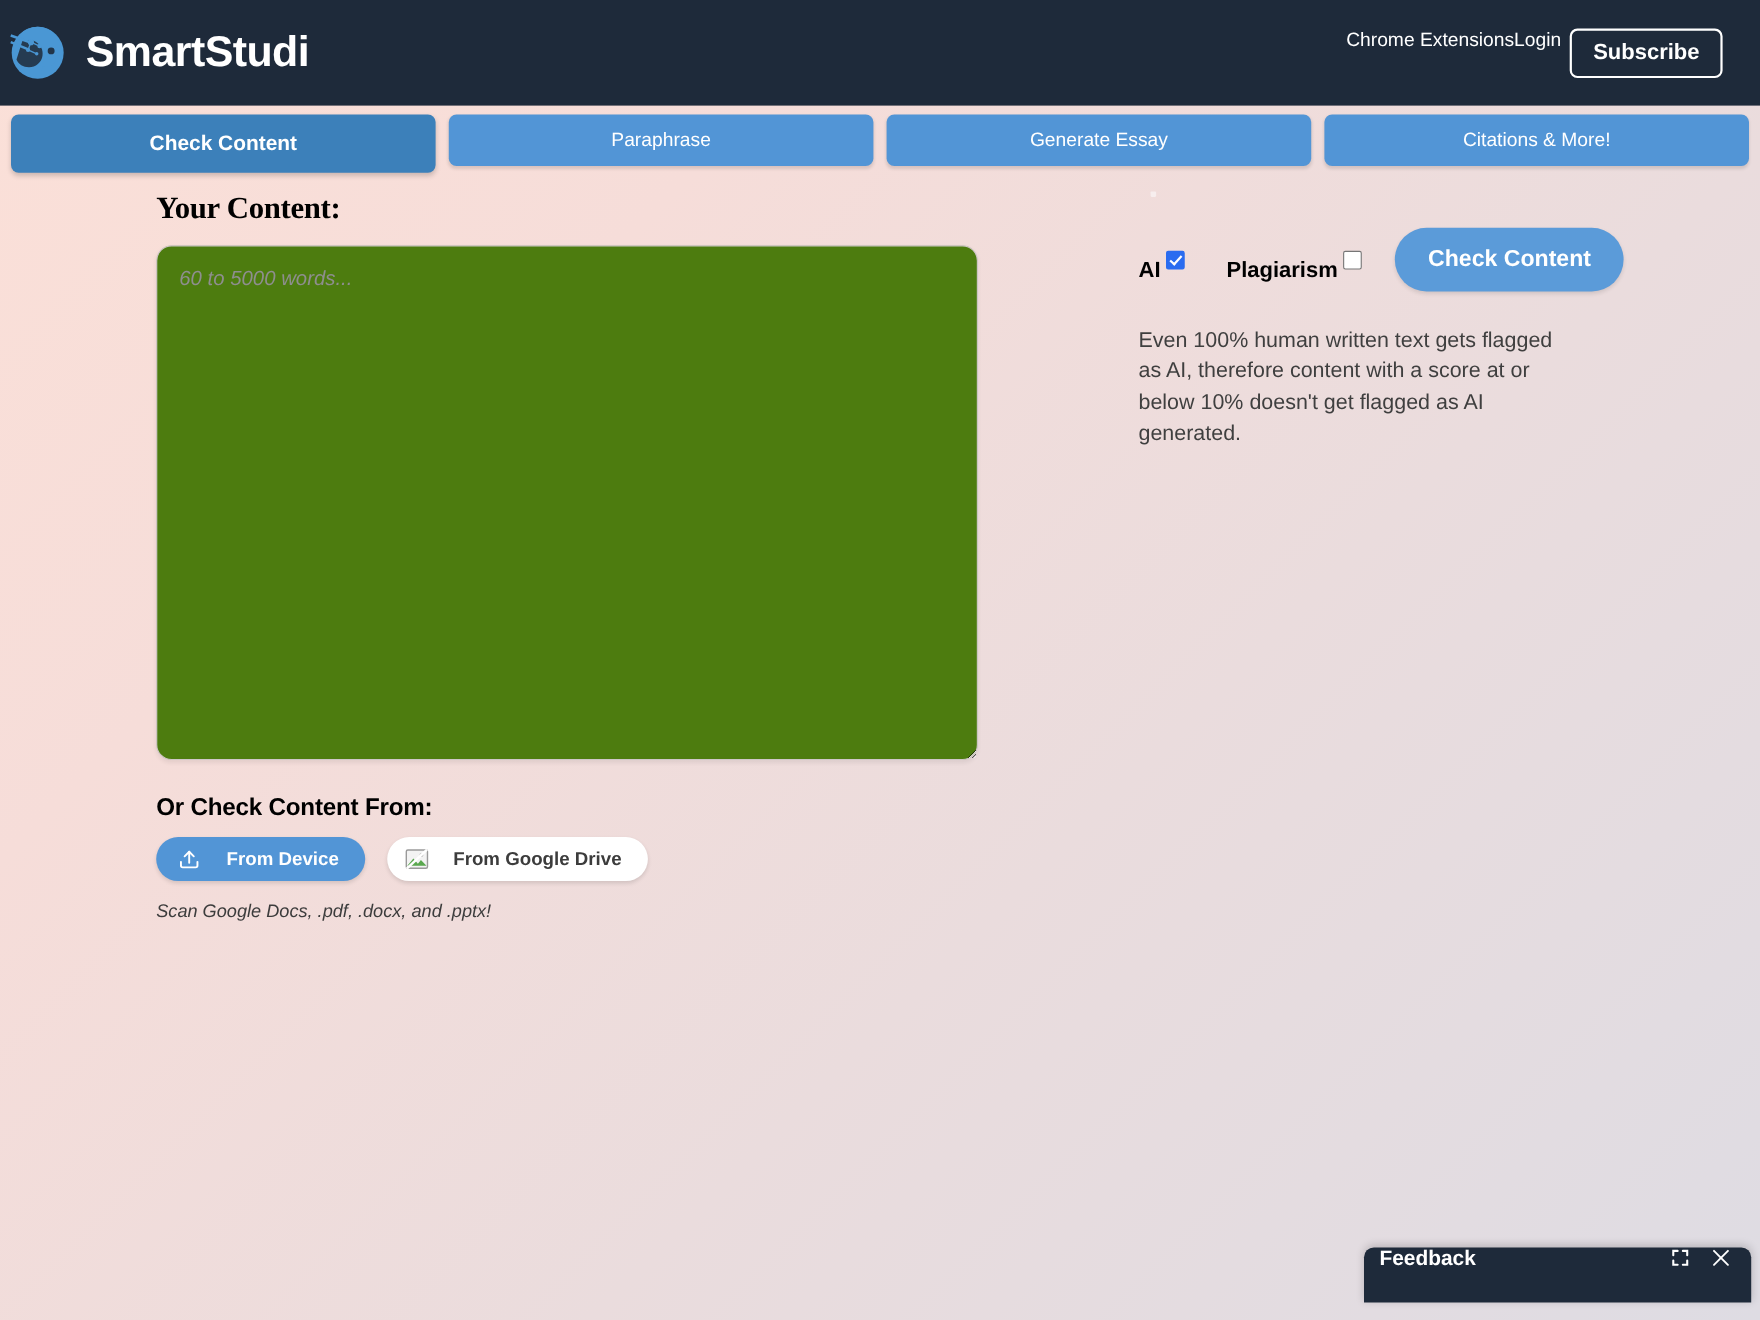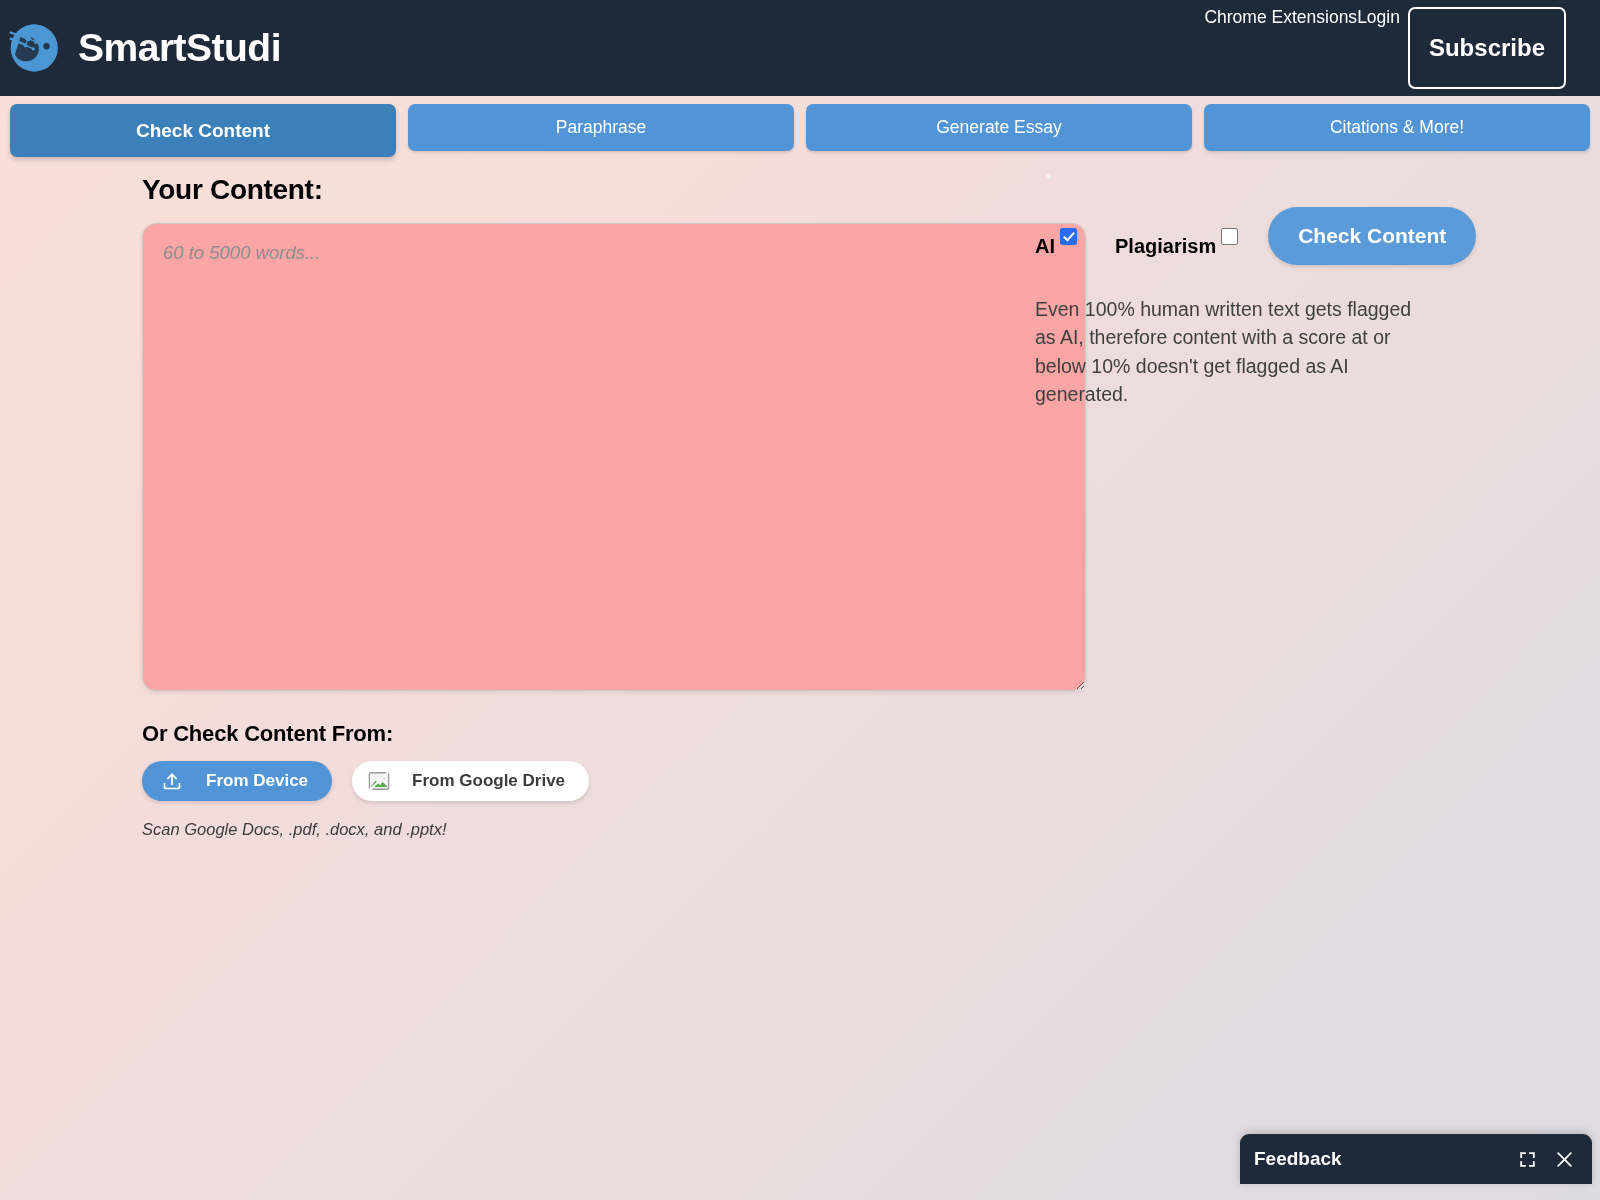--- a/index.html
+++ b/index.html
@@ -41,23 +41,23 @@
   .nav-link {
     color: #ffffff;
     font-size: 17.5px;
     white-space: nowrap;
     cursor: pointer;
   }
   .subscribe-btn {
     border: 2.5px solid #ffffff;
     border-radius: 7px;
     color: #ffffff;
-    font-size: 24px;
-    font-weight: bold;
-    padding: 25px 19px;
+    font-size: 20px;
+    font-weight: bold;
+    padding: 9px 19px;
     background: transparent;
     cursor: pointer;
     white-space: nowrap;
     margin-left: 8px;
     font-family: inherit;
   }
 
   
   .tabbar {
     display: flex;
@@ -95,27 +95,28 @@
   }
   .left-col { width: 815px; flex: 0 0 815px; }
   .right-col { flex: 1 1 auto; padding-left: 78px; padding-top: 8px; }
 
   .section-title {
     font-size: 28px;
     font-weight: bold;
     color: #000000;
     margin: 8px 0 17px 0;
     letter-spacing: -0.3px;
+    font-family: Liberation Serif, serif;
   }
   .content-textarea {
-    width: 944px;
+    width: 747px;
     height: 468px;
     border: 1px solid #cfc7c7;
     border-radius: 14px;
-    background: #fca5a5;
+    background: #4d7c0f;
     padding: 18px 20px;
     font-family: inherit;
     font-size: 18.5px;
     color: #222;
     resize: vertical;
     outline: none;
     box-shadow: 0 2px 4px rgba(0,0,0,0.07);
     display: block;
   }
   .content-textarea::placeholder {
@@ -226,21 +227,21 @@
   
   .feedback {
     position: absolute;
     right: 8px;
     bottom: 16px;
     width: 352px;
     height: 50px;
     background: #1e2a3a;
     border-radius: 9px 9px 0 0;
     display: flex;
-    align-items: center;
+    align-items: flex-start;
     padding: 0 18px 0 14px;
     box-shadow: 0 -2px 8px rgba(0,0,0,0.18);
   }
   .feedback-title {
     color: #ffffff;
     font-size: 19px;
     font-weight: bold;
   }
   .feedback-actions { margin-left: auto; display: flex; align-items: center; gap: 18px; }
   .fb-icon { width: 19px; height: 19px; display: block; cursor: pointer; }

